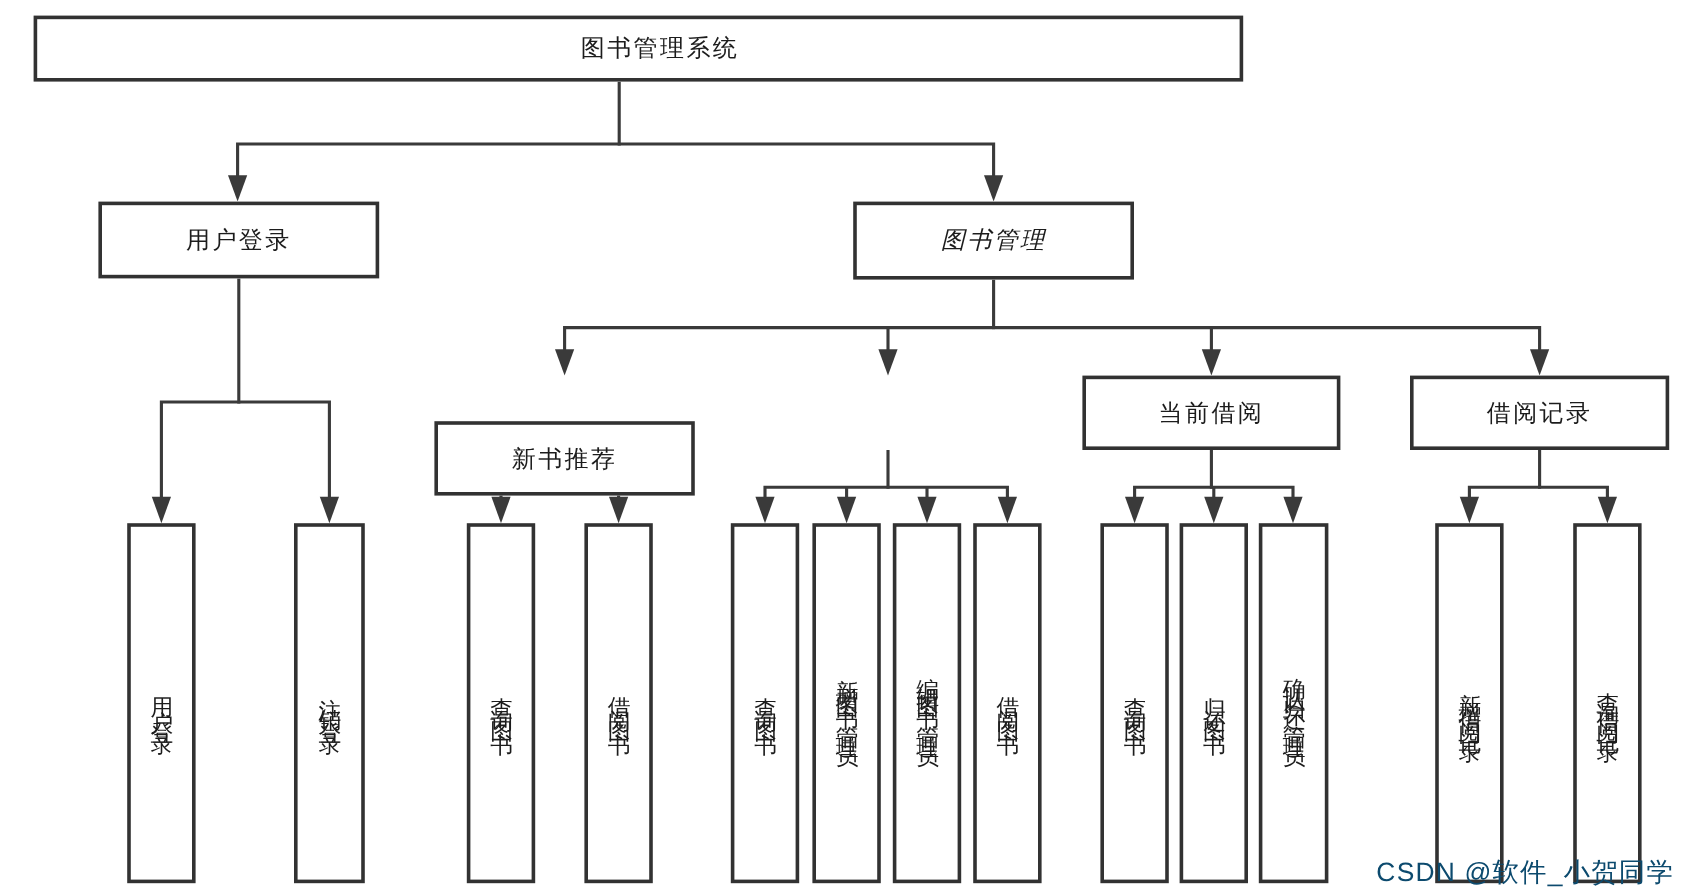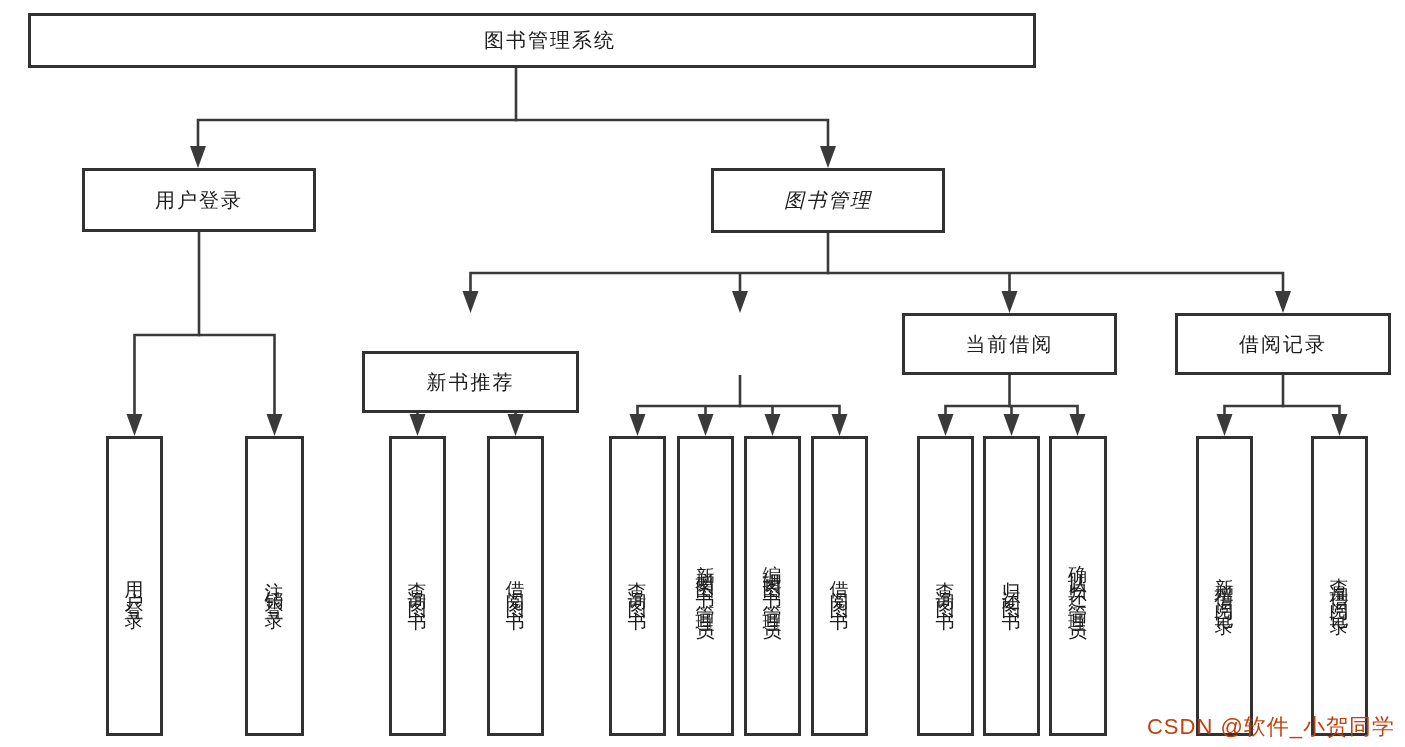--- a/index.html
+++ b/index.html
@@ -12,21 +12,21 @@
     display:flex; align-items:center; justify-content:center; color:#1c1c1c;
   }
   .h-node span { font-size:20px; letter-spacing:2px; white-space:nowrap; }
   .v-node span {
     writing-mode:vertical-rl; text-orientation:mixed;
     font-size:19px; letter-spacing:10px; line-height:1;
   }
   .v-node.long span { letter-spacing:8px; }
   .watermark {
     position:absolute; right:10px; bottom:5px; z-index:3;
-    font-size:22px; color:#c2410c; letter-spacing:1px; white-space:nowrap;text-align:center;
+    font-size:22px; color:#0c4a6e; letter-spacing:1px; white-space:nowrap;text-align:center;
   }
 </style>
 </head>
 <body>
 
 <div class="canvas">
 
   <svg class="wires" width="1405" height="747" viewBox="0 0 1405 747" fill="none" stroke="#3a3a3a" stroke-width="2.6">
 
     <g>

